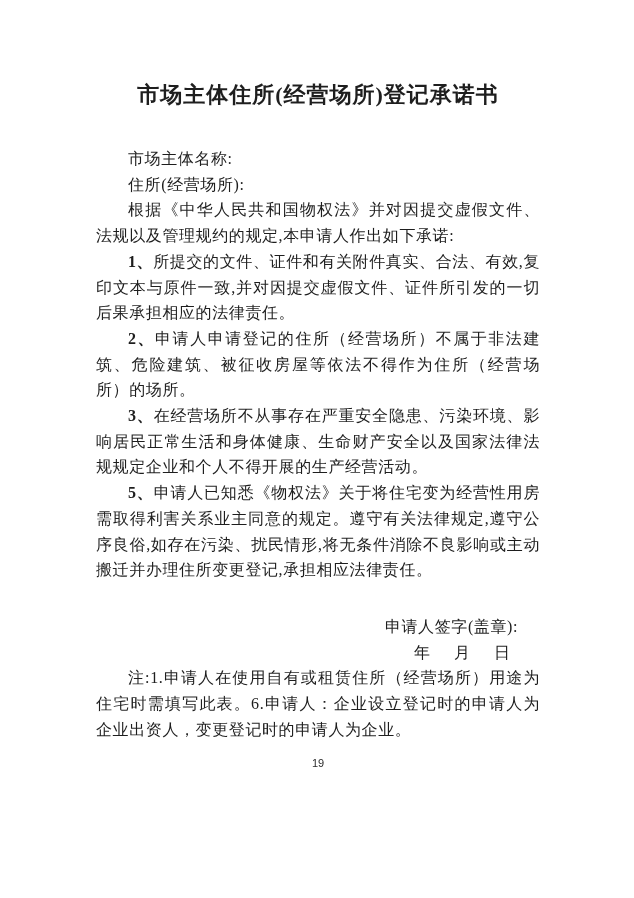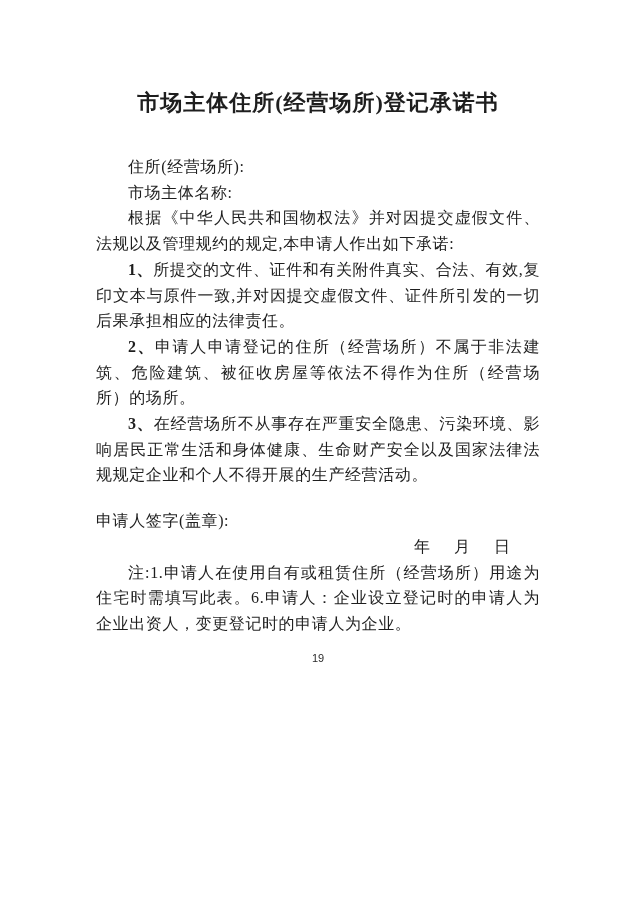--- a/index.html
+++ b/index.html
@@ -14,21 +14,21 @@
     background: #ffffff;
     overflow: hidden;
     font-family: "Liberation Serif", "DejaVu Serif", serif;
     color: #1e1e1e;
     box-sizing: border-box;
   }
   .content {
     padding: 76px 94px 0 96px;
   }
   .doc-title {
-    margin: 12px 0 36px 0;
+    margin: 4px 0 36px 0;
     font-size: 22px;
     font-weight: bold;
     text-align: center;
     letter-spacing: 1px;
     line-height: 30px;
     white-space: nowrap;
   }
   .line {
     margin: 0;
     font-size: 16px;
@@ -37,22 +37,22 @@
     text-align: justify;
     text-justify: inter-ideograph;
   }
   .indent {
     text-indent: 2em;
   }
   .num {
     font-weight: bold;
   }
   .sig-line {
-    margin-top: 20px;
-    text-align: left;
+    margin-top: 31px;
+    text-align: right;
     padding-right: 22px;
     text-indent: 0;
   }
   .date-line {
     text-align: right;
     padding-right: 26px;
     letter-spacing: 4px;
     text-indent: 0;
   }
   .page-number {
@@ -64,33 +64,34 @@
   }
 </style>
 </head>
 <body>
 
 <div class="page">
   <div class="content">
 
     <h1 class="doc-title">市场主体住所(经营场所)登记承诺书</h1>
 
+    <p class="line indent">市场主体名称:</p>
+
     <p class="line indent">住所(经营场所):</p>
-
-    <p class="line indent">市场主体名称:</p>
 
     <p class="line indent">根据《中华人民共和国物权法》并对因提交虚假文件、法规以及管理规约的规定,本申请人作出如下承诺:</p>
 
     <p class="line indent"><span class="num">1、</span><span>所提交的文件、证件和有关附件真实、合法、有效,复印文本与原件一致,并对因提交虚假文件、证件所引发的一切后果承担相应的法律责任。</span></p>
 
     <p class="line indent"><span class="num">2、</span><span>申请人申请登记的住所（经营场所）不属于非法建筑、危险建筑、被征收房屋等依法不得作为住所（经营场所）的场所。</span></p>
 
     <p class="line indent"><span class="num">3、</span><span>在经营场所不从事存在严重安全隐患、污染环境、影响居民正常生活和身体健康、生命财产安全以及国家法律法规规定企业和个人不得开展的生产经营活动。</span></p>
 
 
+    <p class="line indent"><span class="num">5、</span><span>申请人已知悉《物权法》关于将住宅变为经营性用房需取得利害关系业主同意的规定。遵守有关法律规定,遵守公序良俗,如存在污染、扰民情形,将无条件消除不良影响或主动搬迁并办理住所变更登记,承担相应法律责任。</span></p>
 
     <p class="line sig-line">申请人签字(盖章):</p>
 
     <p class="line date-line">年　月　日</p>
 
     <p class="line indent">注:1.申请人在使用自有或租赁住所（经营场所）用途为住宅时需填写此表。6.申请人：企业设立登记时的申请人为企业出资人，变更登记时的申请人为企业。</p>
 
     <div class="page-number">19</div>
 
   </div>

